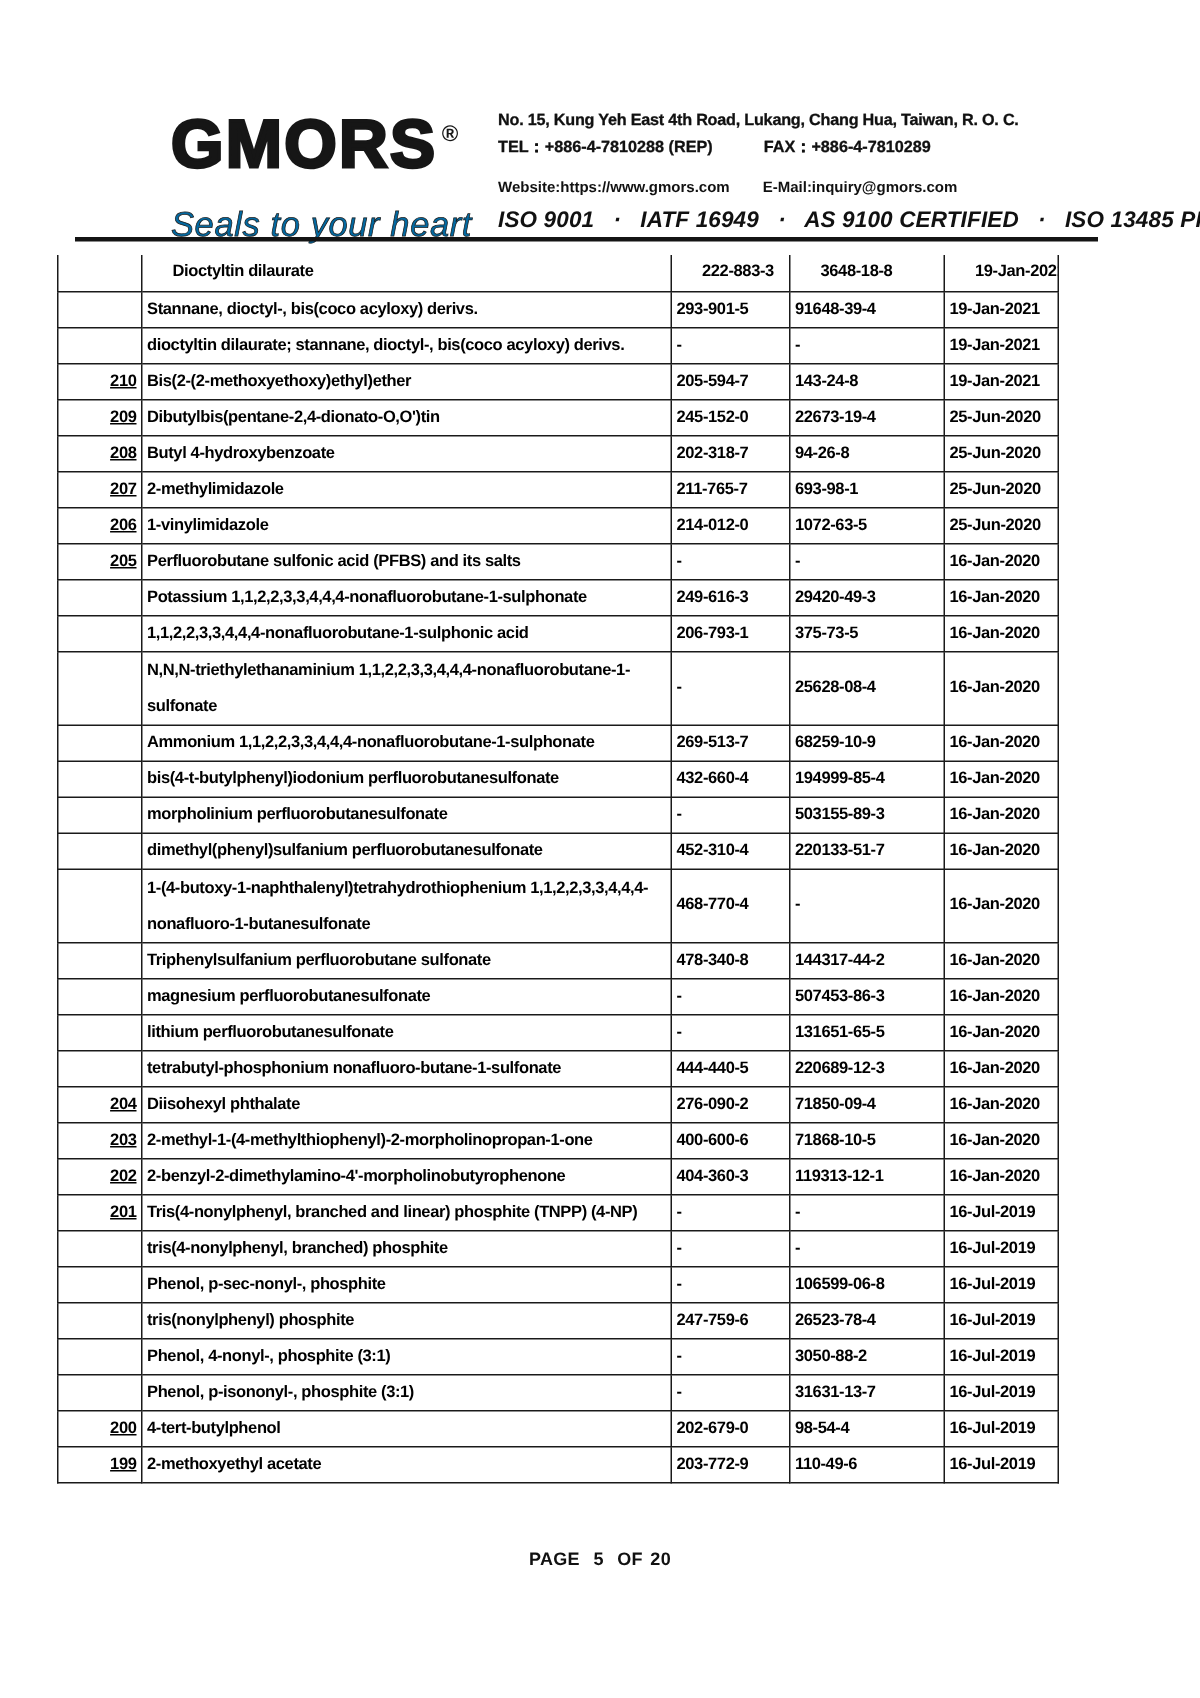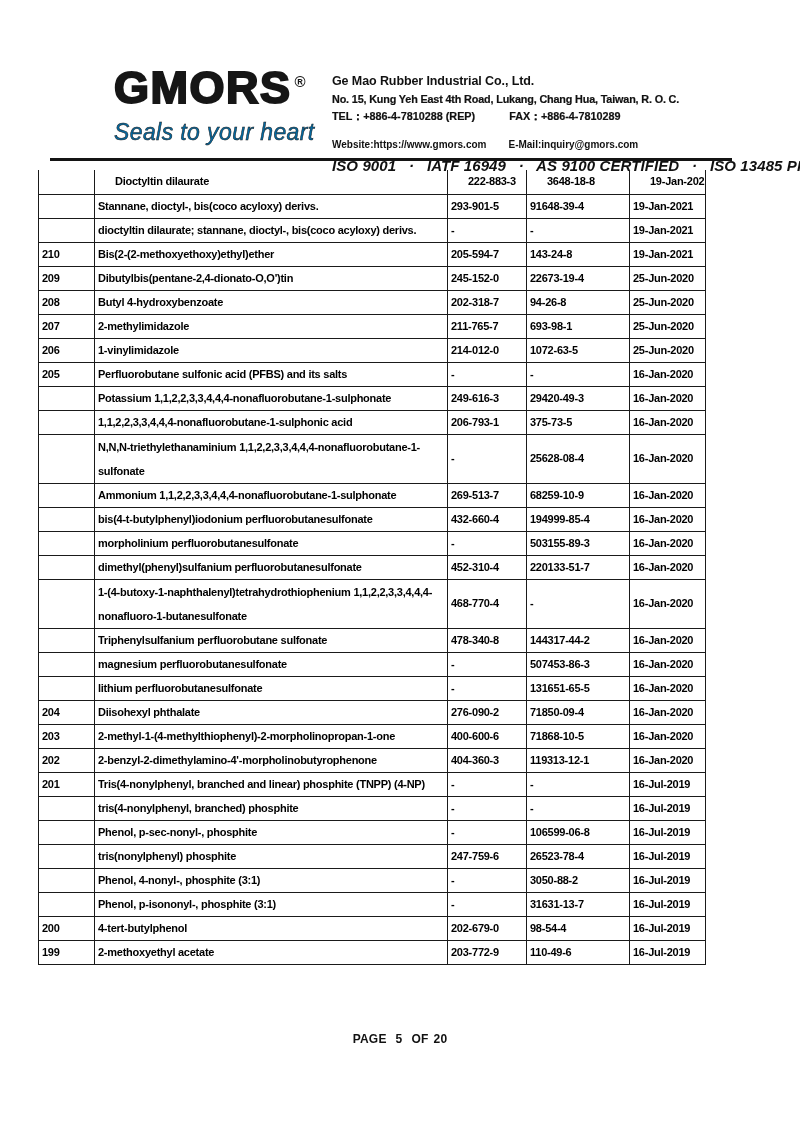--- a/index.html
+++ b/index.html
@@ -12,21 +12,21 @@
   }
   .page {
     position: relative;
     width: 800px; height: 1132px;
     background: #ffffff;
     overflow: hidden;
   }
 
   
   .logo-block { position: absolute; left: 114px; top: 70px; width: 222px; }
-  .logo-row { white-space: nowrap; line-height: 36px; }
+  .logo-row { white-space: nowrap; line-height: 52px; }
   .logo-text {
     font-size: 45px; font-weight: bold; color: #161616;
     letter-spacing: 1.5px; -webkit-text-stroke: 2.1px #161616;
   }
   .logo-reg {
     display: inline-block; font-size: 15px; font-weight: bold;
     vertical-align: top; position: relative; top: -6px; left: 3px;
     -webkit-text-stroke: 0; color: #161616;
   }
   .tagline {
@@ -51,21 +51,21 @@
   table.svhc td {
     border: 1px solid #1a1a1a;
     font-size: 11px; font-weight: bold; letter-spacing: -0.25px;
     line-height: 23px; padding: 0 3px;
     overflow: hidden; vertical-align: middle;
     color: #000;
   }
   table.svhc tr { height: 24px; }
   table.svhc tr.tall { height: 48px; }
   table.svhc tr:first-child td { border-top: 0; padding-left: 20px; }
-  td.col-no   { padding-right: 4px; }
+  td.col-no   { text-align: right; padding-right: 4px; text-decoration: underline; }
   td.col-name { text-align: left; padding-left: 4px; padding-right: 5px; white-space: nowrap; }
   tr.tall td.col-name { white-space: normal; line-height: 24px; }
   td.col-ec, td.col-cas, td.col-date { text-align: left; padding-left: 4px; white-space: nowrap; }
 
   
   .footer {
     position: absolute; left: 0; top: 1032px; width: 800px;
     text-align: center; font-size: 12px; font-weight: bold; letter-spacing: 0.2px; color: #111;
   }
   .footer .pg { margin: 0 9px; }
@@ -77,21 +77,20 @@
 <div class="page">
 
   <div class="logo-block">
     <div class="logo-row">
       <span class="logo-text">GMORS</span><span class="logo-reg">®</span>
     </div>
     <div class="tagline">Seals to your heart</div>
   </div>
 
   <div class="company-block">
-    <div class="company-name">Ge Mao Rubber Industrial Co., Ltd.</div>
     <div class="company-address">No. 15, Kung Yeh East 4th Road, Lukang, Chang Hua, Taiwan, R. O. C.</div>
     <div class="contact-line">
       <span>TEL：+886-4-7810288 (REP)</span>
       <span>FAX：+886-4-7810289</span>
     </div>
     <div class="web-line">
       <span>Website:https://www.gmors.com</span>
       <span>E-Mail:inquiry@gmors.com</span>
     </div>
     <div class="iso-line">ISO 9001   ·   IATF 16949   ·   AS 9100 CERTIFIED   ·   ISO 13485 PRODUCTS SUPPLIED</div>
@@ -242,20 +241,27 @@
           <td class="col-date">16-Jan-2020</td>
         </tr>
         <tr>
           <td class="col-no"></td>
           <td class="col-name">lithium perfluorobutanesulfonate</td>
           <td class="col-ec">-</td>
           <td class="col-cas">131651-65-5</td>
           <td class="col-date">16-Jan-2020</td>
         </tr>
         <tr>
+          <td class="col-no"></td>
+          <td class="col-name">tetrabutyl-phosphonium nonafluoro-butane-1-sulfonate</td>
+          <td class="col-ec">444-440-5</td>
+          <td class="col-cas">220689-12-3</td>
+          <td class="col-date">16-Jan-2020</td>
+        </tr>
+        <tr>
           <td class="col-no">204</td>
           <td class="col-name">Diisohexyl phthalate</td>
           <td class="col-ec">276-090-2</td>
           <td class="col-cas">71850-09-4</td>
           <td class="col-date">16-Jan-2020</td>
         </tr>
         <tr>
           <td class="col-no">203</td>
           <td class="col-name">2-methyl-1-(4-methylthiophenyl)-2-morpholinopropan-1-one</td>
           <td class="col-ec">400-600-6</td>

